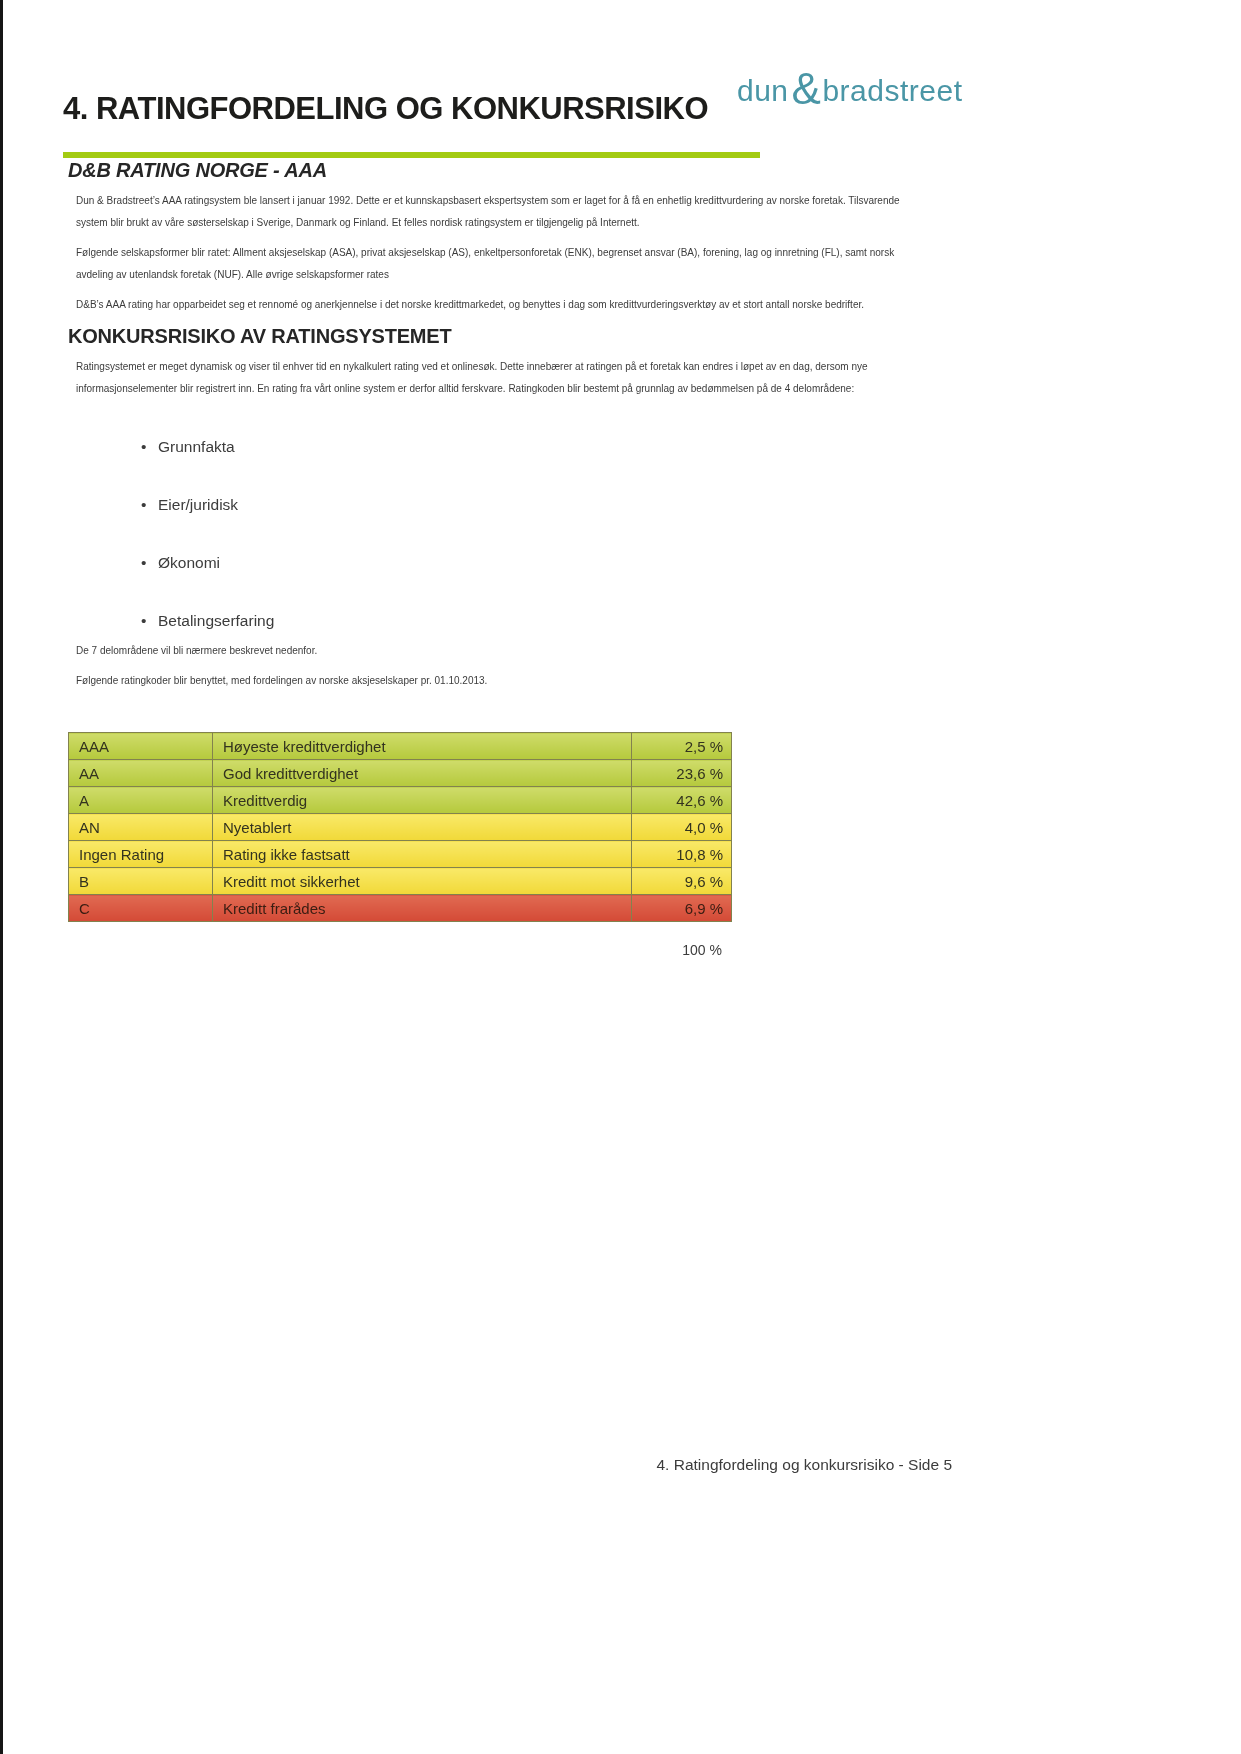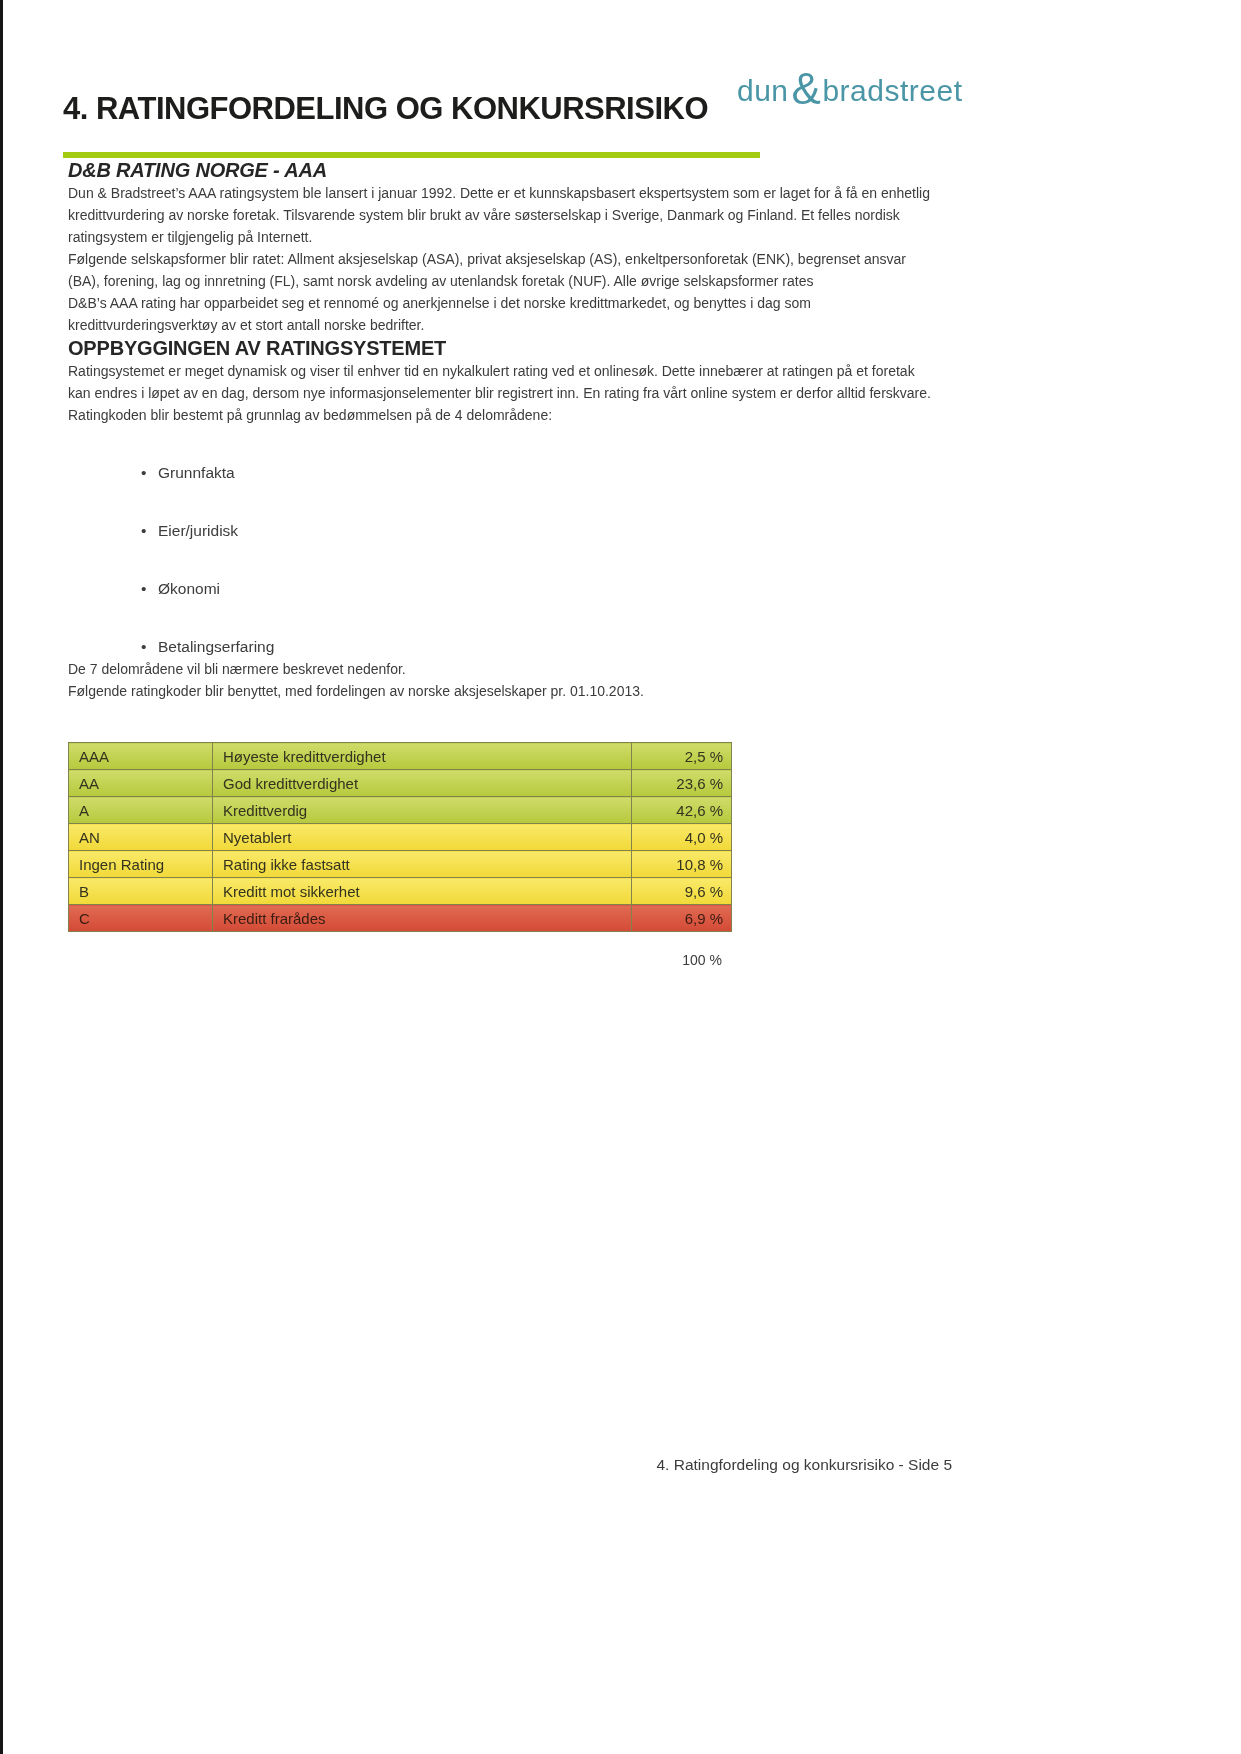--- a/index.html
+++ b/index.html
@@ -59,22 +59,22 @@
     margin: 0;
     font-size: 20px;
     line-height: 24px;
     font-weight: 700;
     letter-spacing: -0.2px;
     color: #262626;
   }
   .sh1 { margin-top: 78px; font-style: italic; }
   .sh2 { margin-top: 56px; }
   p.body-text {
-    margin: 0;
-    font-size: 14px;
+    margin: 8px;
+    font-size: 10px;
     line-height: 22px;
     color: #3c3c3c;
   }
   .mt-26 { margin-top: 26px; }
   .mt-16 { margin-top: 16px; }
   .mt-20 { margin-top: 20px; }
   ul.bullet-list {
     margin: 16px 0 0 0;
     padding-left: 90px;
     list-style: none;
@@ -143,21 +143,21 @@
 
   <div class="content">
     <h1 class="title">4. RATINGFORDELING OG KONKURSRISIKO</h1>
     <div class="accent-rule"></div>
 
     <h2 class="section-heading sh1">D&amp;B RATING NORGE - AAA</h2>
     <p class="body-text mt-26">Dun &amp; Bradstreet’s AAA ratingsystem ble lansert i januar 1992. Dette er et kunnskapsbasert ekspertsystem som er laget for å få en enhetlig kredittvurdering av norske foretak. Tilsvarende system blir brukt av våre søsterselskap i Sverige, Danmark og Finland. Et felles nordisk ratingsystem er tilgjengelig på Internett.</p>
     <p class="body-text mt-16">Følgende selskapsformer blir ratet: Allment aksjeselskap (ASA), privat aksjeselskap (AS), enkeltpersonforetak (ENK), begrenset ansvar (BA), forening, lag og innretning (FL), samt norsk avdeling av utenlandsk foretak (NUF). Alle øvrige selskapsformer rates</p>
     <p class="body-text mt-16">D&amp;B’s AAA rating har opparbeidet seg et rennomé og anerkjennelse i det norske kredittmarkedet, og benyttes i dag som kredittvurderingsverktøy av et stort antall norske bedrifter.</p>
 
-    <h2 class="section-heading sh2">OPPBYGGINGEN AV RATINGSYSTEMET</h2>
+    <h2 class="section-heading sh2">KONKURSRISIKO AV RATINGSYSTEMET</h2>
     <p class="body-text mt-26">Ratingsystemet er meget dynamisk og viser til enhver tid en nykalkulert rating ved et onlinesøk. Dette innebærer at ratingen på et foretak kan endres i løpet av en dag, dersom nye informasjonselementer blir registrert inn. En rating fra vårt online system er derfor alltid ferskvare. Ratingkoden blir bestemt på grunnlag av bedømmelsen på de 4 delområdene:</p>
 
     <ul class="bullet-list">
       <li>Grunnfakta</li>
       <li>Eier/juridisk</li>
       <li>Økonomi</li>
       <li>Betalingserfaring</li>
     </ul>
 
     <p class="body-text mt-20">De 7 delområdene vil bli nærmere beskrevet nedenfor.</p>

